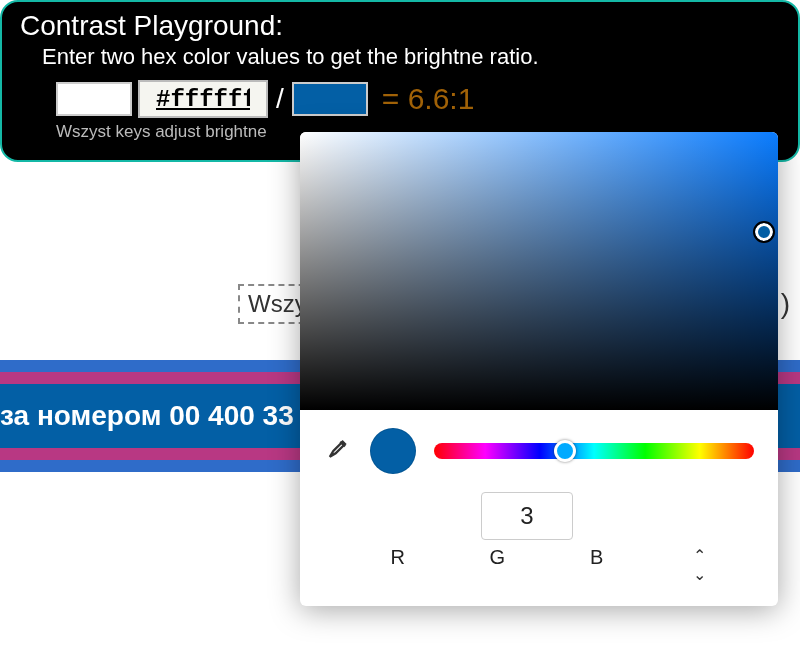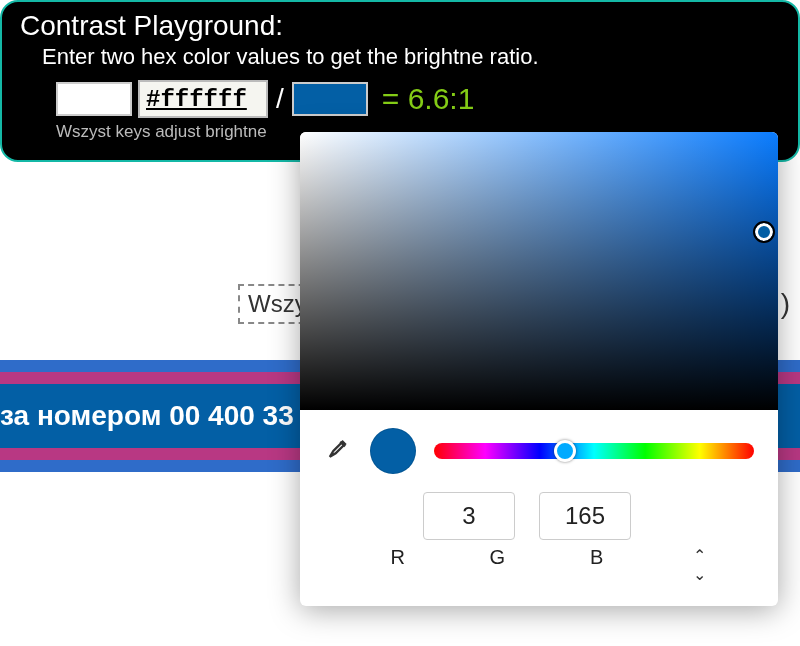--- a/index.html
+++ b/index.html
@@ -36,27 +36,27 @@
       width: 76px; height: 34px;
       border: 2px solid #ccc;
       display: inline-block;
     }
     .hexfield {
       font-family: "Courier New", monospace;
       font-weight: bold;
       font-size: 24px;
       background: #f5f5f0;
       border: 2px solid #bbb;
-      padding: 0 6px;
+      padding: 0 16px;
       height: 38px;
       width: 130px;
       color: #000;
     }
     .slash { color: #fff; font-size: 28px; margin: 0 2px; }
-    .ratio { color: #84cc16; font-size: 30px; margin-left: 8px; }
+    .ratio { color: #a16207; font-size: 30px; margin-left: 8px; }
     .hint { color: #bbb; font-size: 17px; margin-left: 36px; margin-top: 4px; }
 
     .page-bg {
       position: absolute;
       top: 235px; left: 0; right: 0; height: 420px;
       background: #fff;
     }
     .tabbox {
       position: absolute;
       top: 284px; left: 238px;
@@ -224,21 +224,20 @@
         <path d="M14 4l4 4"></path>
       </svg>
     </span>
     <span class="current-color"></span>
     <div class="hue-track">
       <div class="hue-thumb"></div>
     </div>
   </div>
   <div class="rgb-row">
     <input class="rgbbox" value="3" style="">
-    <input class="rgbbox" value="165" style="">
     <span style="width:20px"></span>
   </div>
   <div class="rgblabels">
     <span>R</span>
     <span>G</span>
     <span>B</span>
     <span class="mode-toggle">⌃<br>⌄</span>
   </div>
 </div>
 

